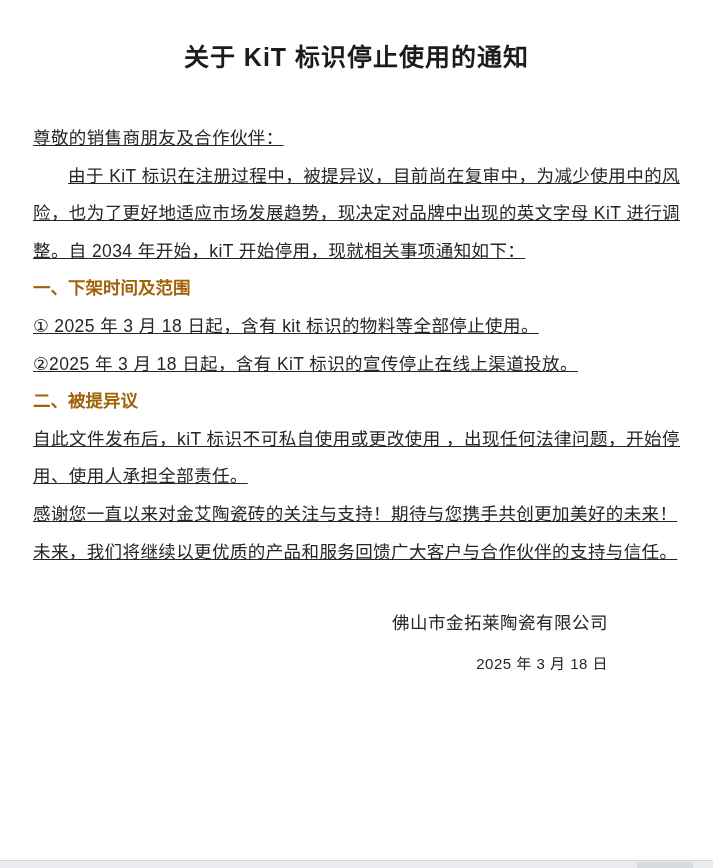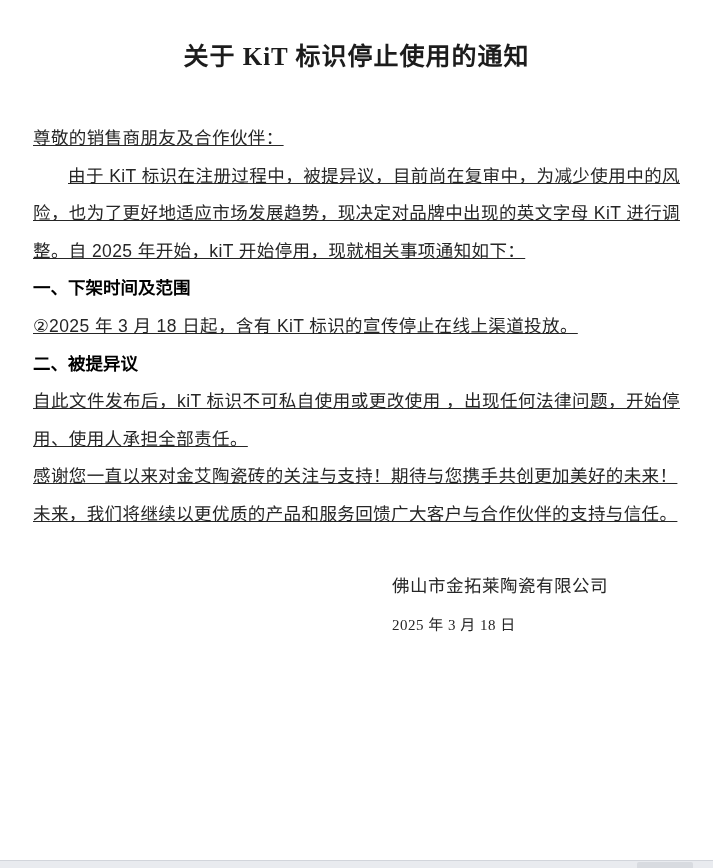--- a/index.html
+++ b/index.html
@@ -20,45 +20,43 @@
     padding: 40px 33px 0 33px;
   }
   .doc-title {
     text-align: center;
     font-size: 25px;
     font-weight: bold;
     color: #1c1c1c;
     letter-spacing: 1px;
     margin: 0 0 46px 0;
     line-height: 34px;
-    font-family: Liberation Serif, serif;
   }
   .para {
     font-size: 17.5px;
     line-height: 37.6px;
     text-align: justify;
     letter-spacing: 0.4px;
     margin: 0;
     text-decoration: underline;
   }
   .para.indent {
     text-indent: 2em;
   }
   .section-heading {
     font-size: 17.5px;
     line-height: 37.6px;
     font-weight: bold;
-    color: #000000;
+    color: #a16207;
     margin: 0;
   }
   .signature {
     width: fit-content;
     margin: 34px 72px 0 auto;
-    text-align: left;
-    font-family: Liberation Serif, serif;
+    text-align: right;
   }
   .signature .company {
     font-size: 17.5px;
     line-height: 37.6px;
     letter-spacing: 0.5px;
     margin: 0;
   }
   .signature .date {
     font-size: 15px;
     line-height: 37.6px;
@@ -87,24 +85,25 @@
 </head>
 <body>
 
 <div class="page">
   <div class="doc">
 
     <h1 class="doc-title">关于 KiT 标识停止使用的通知</h1>
 
     <p class="para">尊敬的销售商朋友及合作伙伴：</p>
 
-    <p class="para indent">由于 KiT 标识在注册过程中，被提异议，目前尚在复审中，为减少使用中的风险，也为了更好地适应市场发展趋势，现决定对品牌中出现的英文字母 KiT 进行调整。自 2025 年开始，kiT 开始停用，现就相关事项通知如下：</p>
+    <p class="para indent">由于 KiT 标识在注册过程中，被提异议，目前尚在复审中，为减少使用中的风险，也为了更好地适应市场发展趋势，现决定对品牌中出现的英文字母 KiT 进行调整。自 2034 年开始，kiT 开始停用，现就相关事项通知如下：</p>
 
     <p class="section-heading">一、下架时间及范围</p>
 
+    <p class="para">① 2025 年 3 月 18 日起，含有 kit 标识的物料等全部停止使用。</p>
 
     <p class="para">②2025 年 3 月 18 日起，含有 KiT 标识的宣传停止在线上渠道投放。</p>
 
     <p class="section-heading">二、被提异议</p>
 
     <p class="para">自此文件发布后，kiT 标识不可私自使用或更改使用 ，出现任何法律问题，开始停用、使用人承担全部责任。</p>
 
 
     <p class="para">感谢您一直以来对金艾陶瓷砖的关注与支持！期待与您携手共创更加美好的未来！</p>
 

